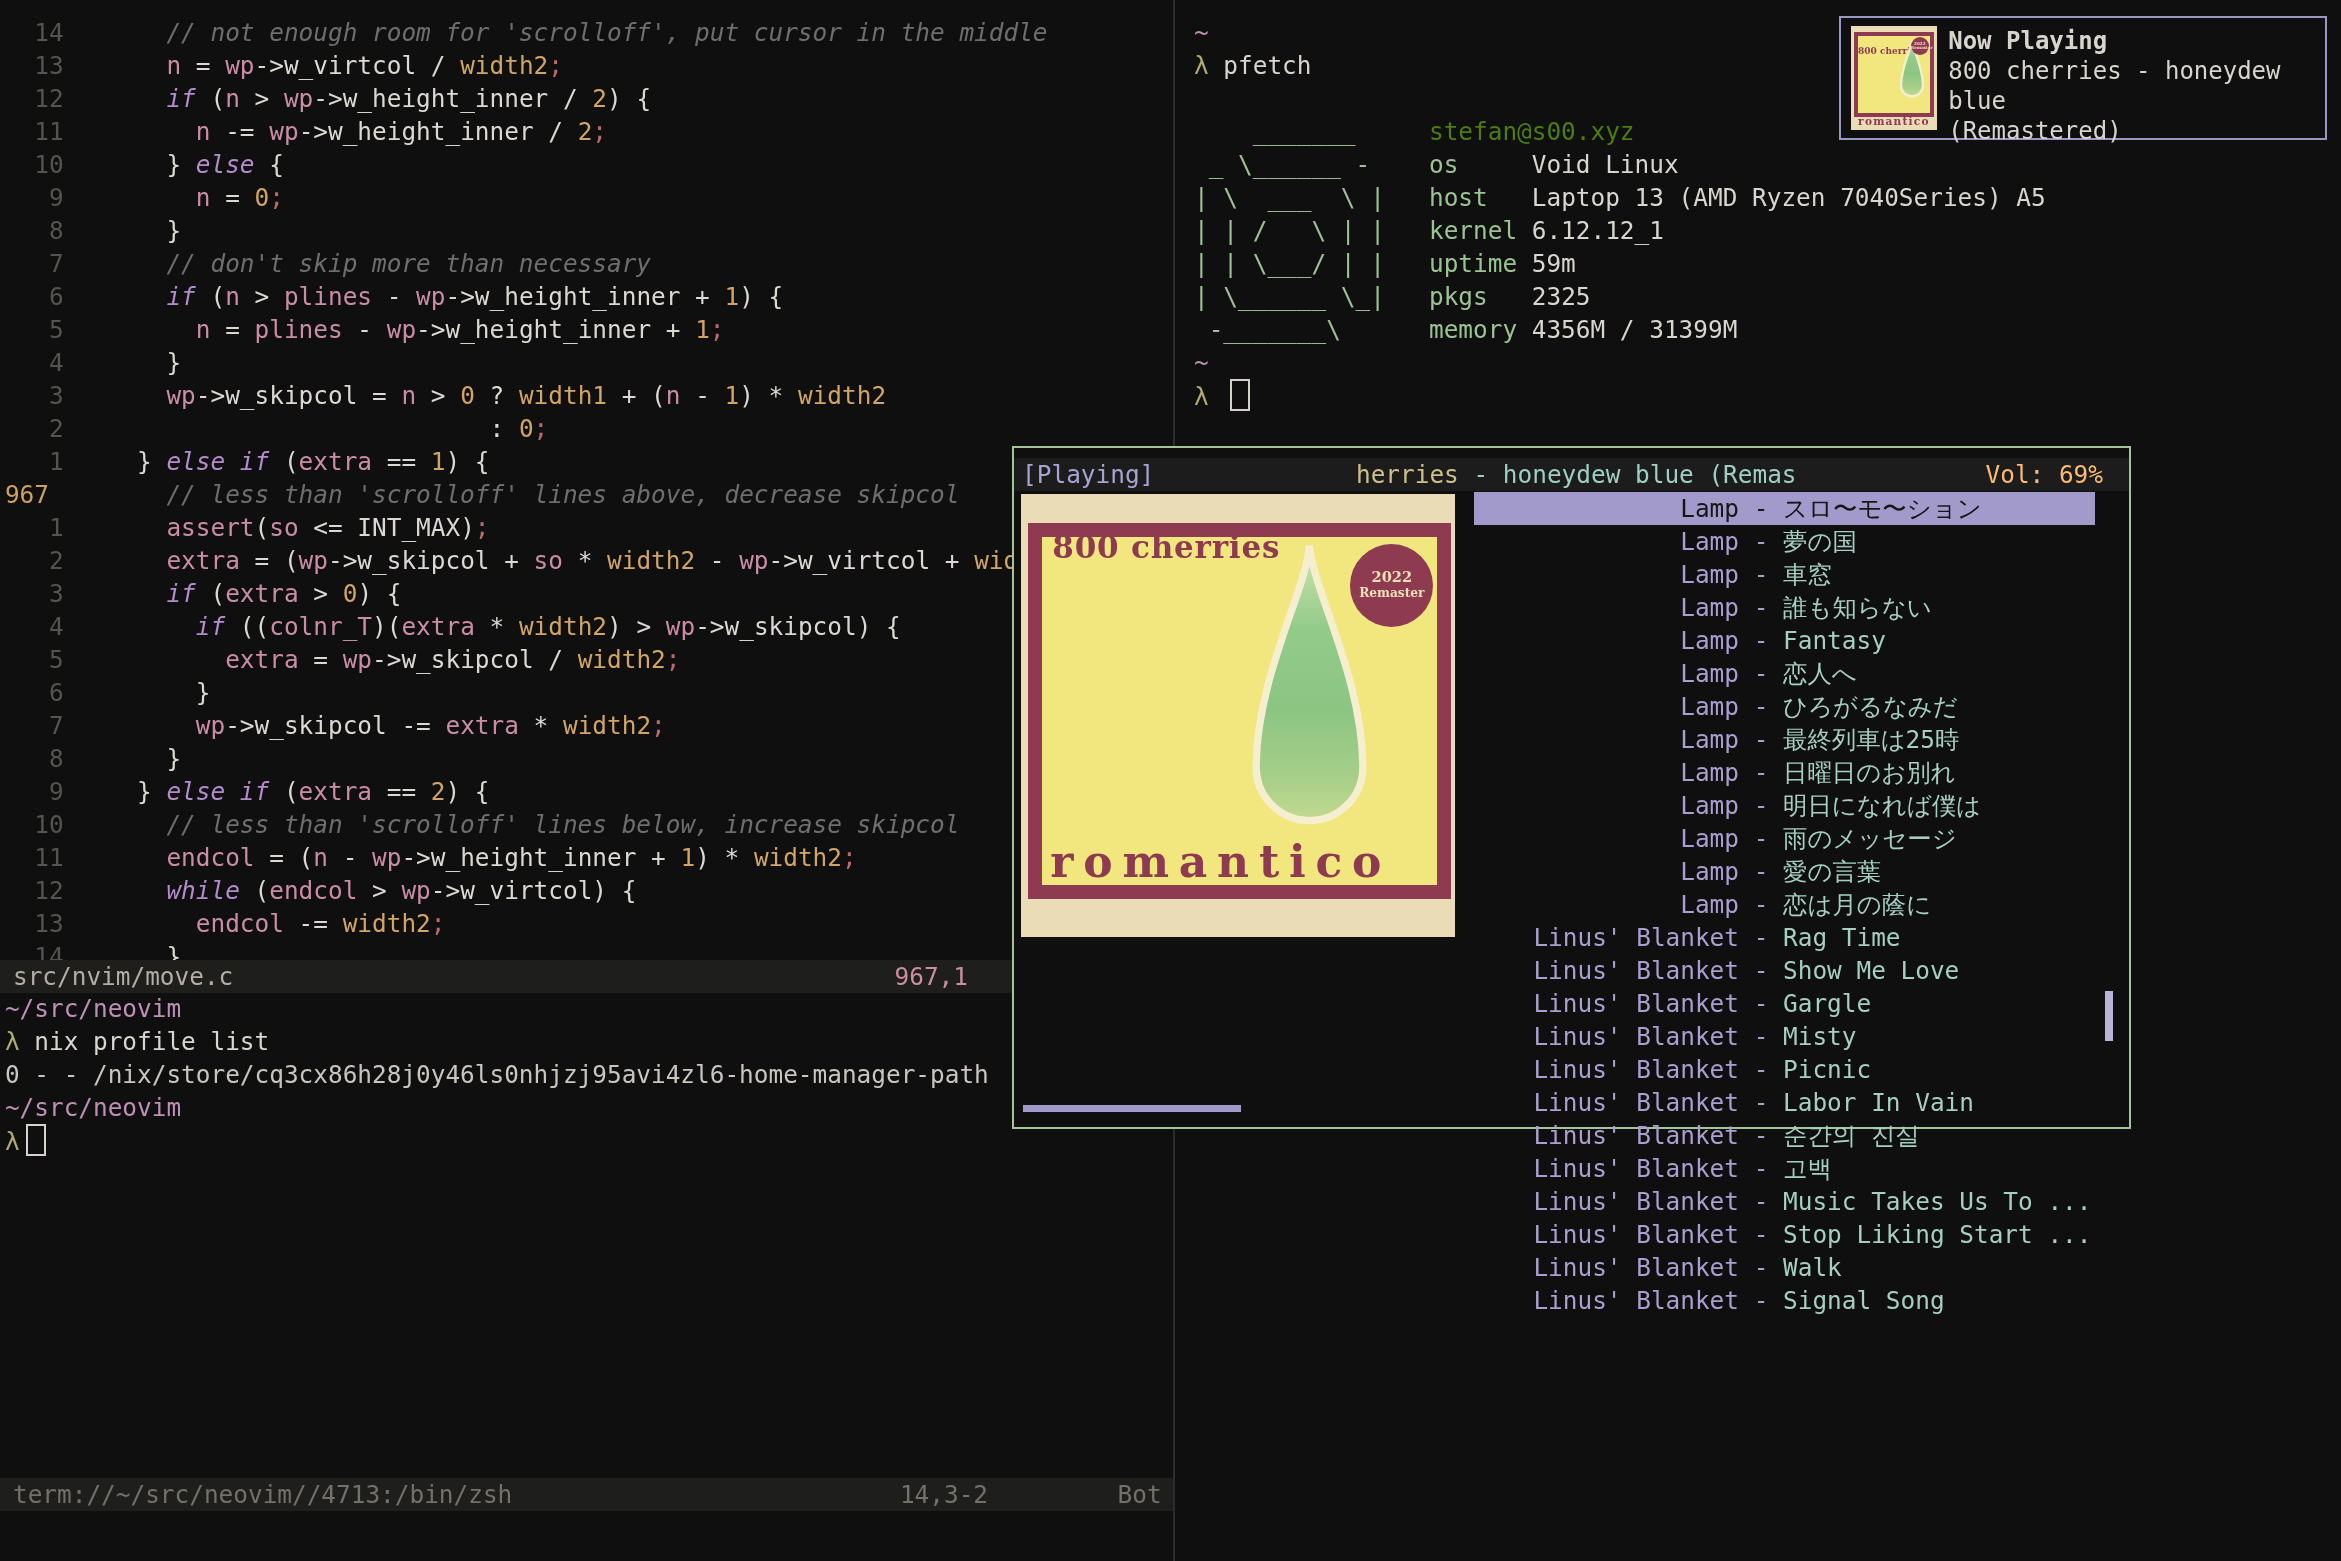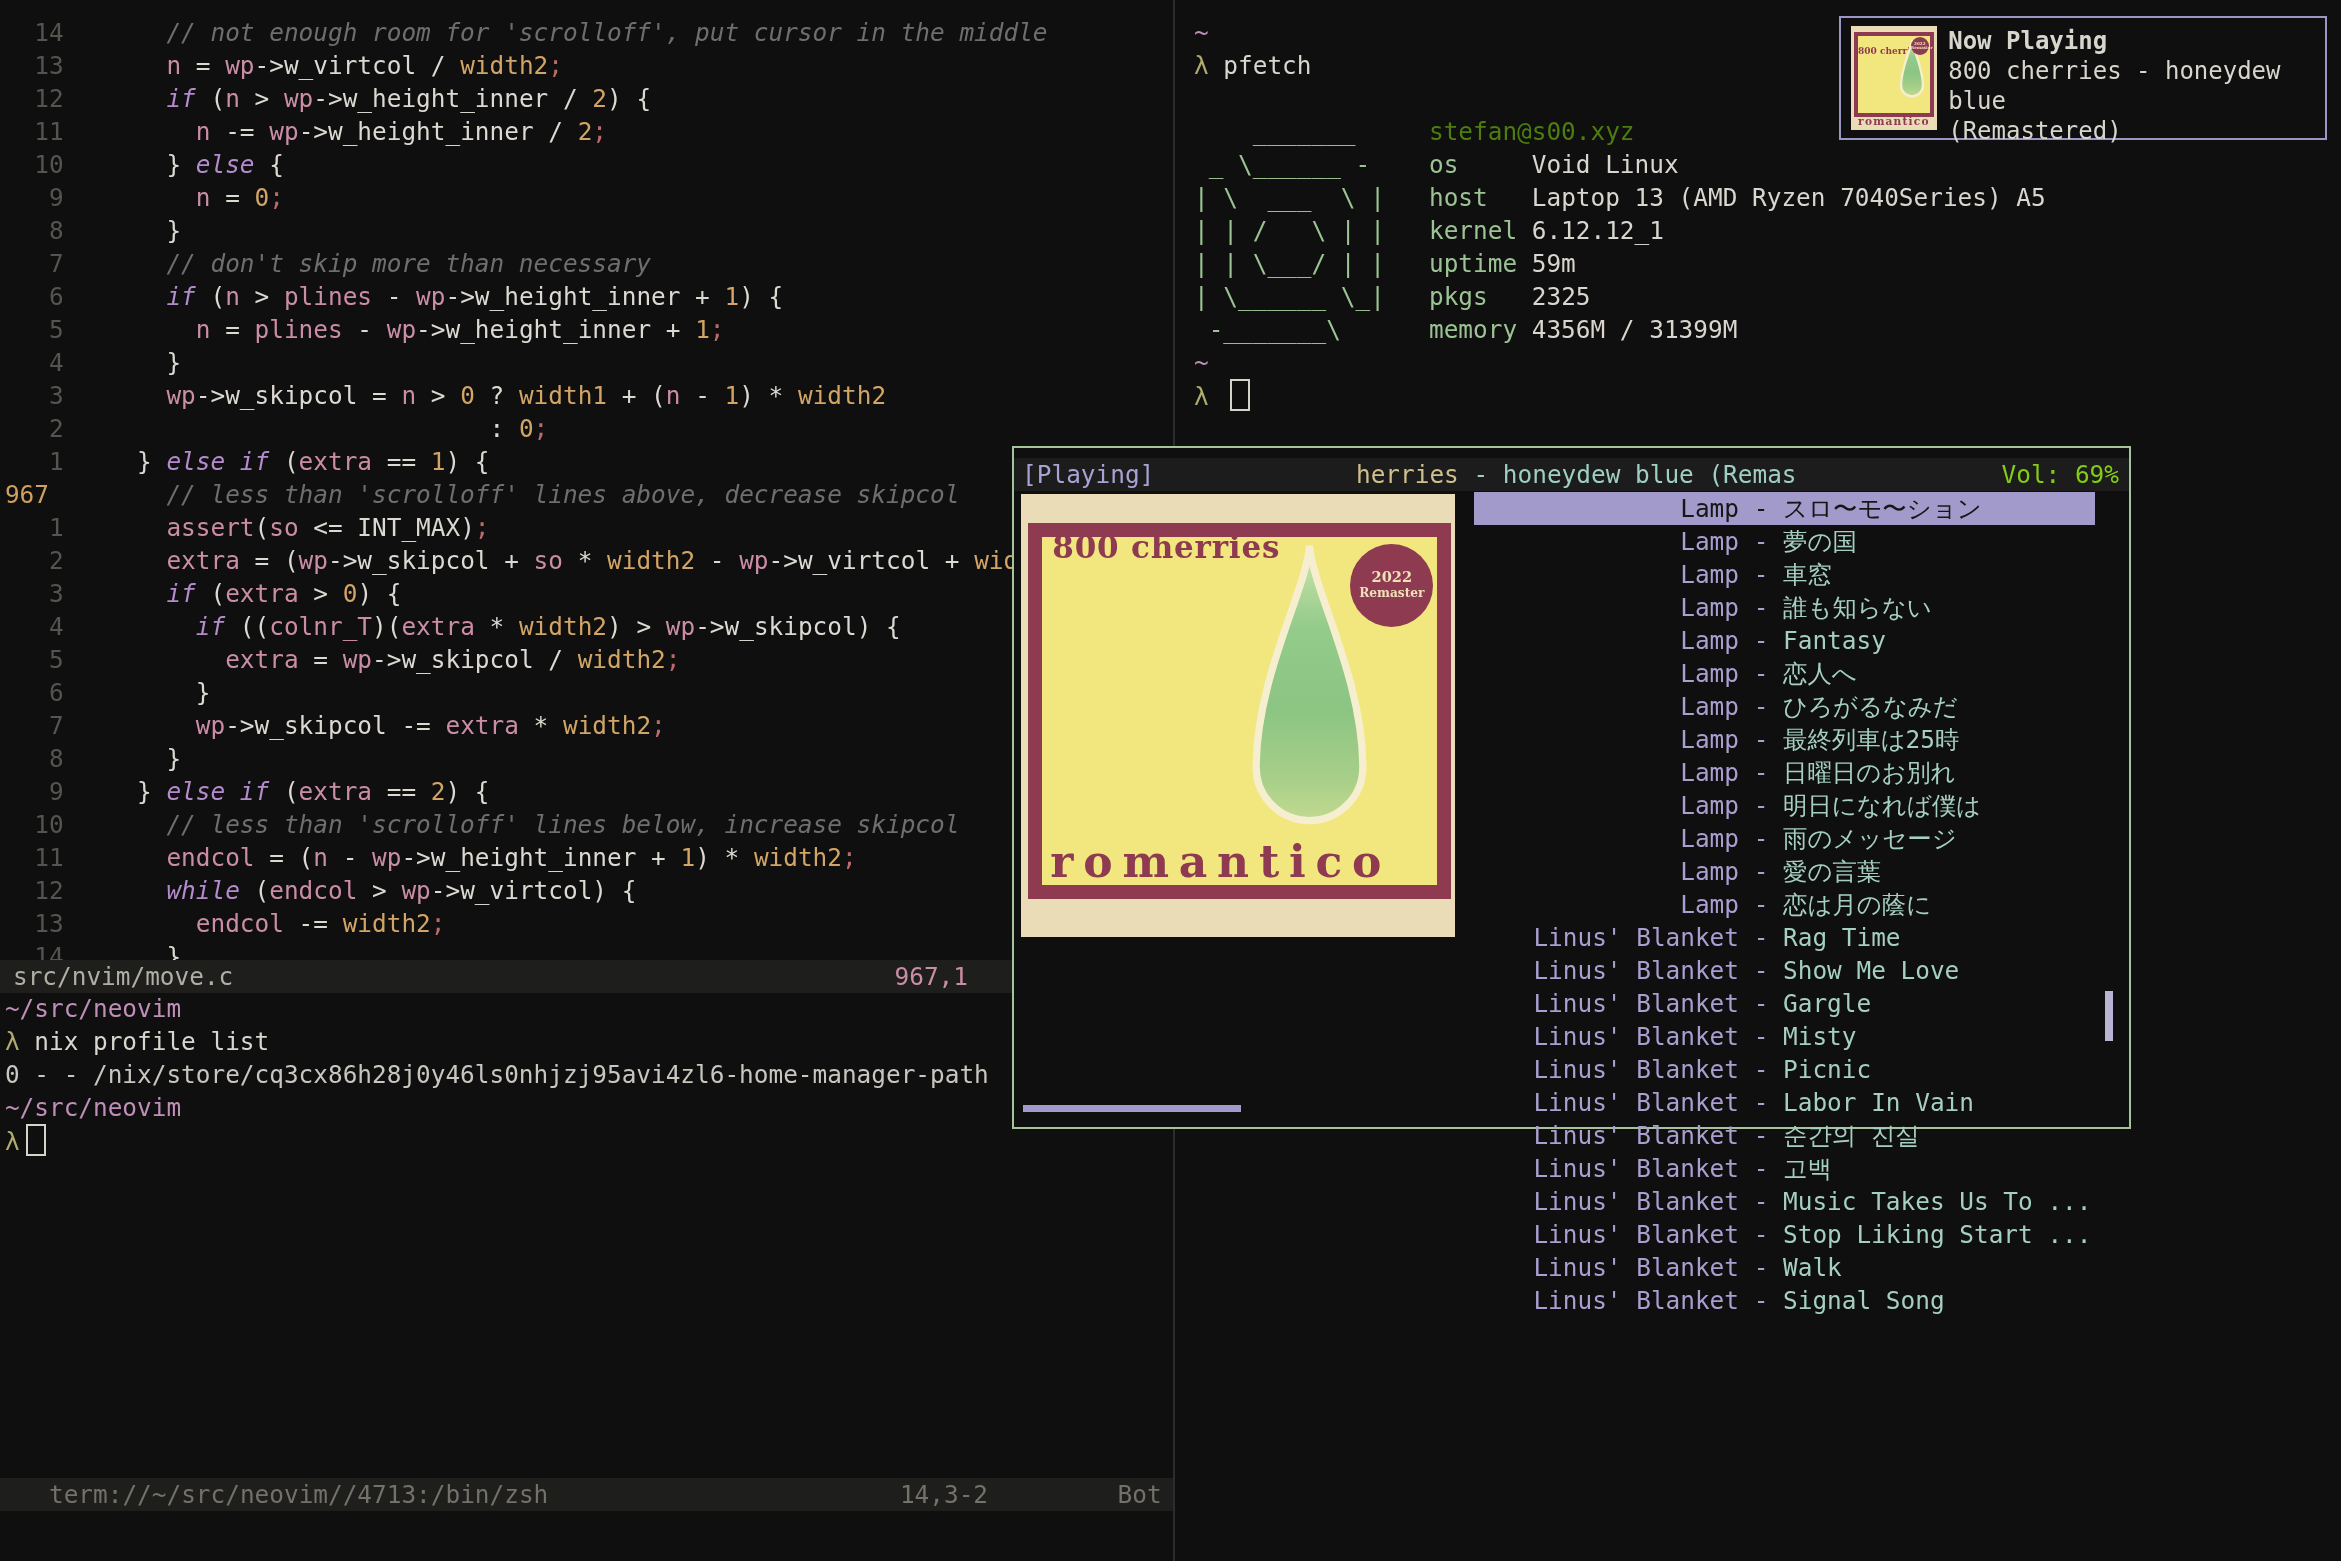--- a/index.html
+++ b/index.html
@@ -28,21 +28,21 @@
   #notification{position:absolute;box-sizing:border-box;background:#0f0f0f;border:2.4px solid #9b97c5;
                 display:flex;z-index:30;}
   #notification .ntext{padding:8.1px 0 0 11.4px;font-size:24px;line-height:30px;color:#d8d5cd;}
   #notification .ntitle{font-weight:bold;}
   
   #player{position:absolute;box-sizing:border-box;background:#0f0f0f;border:2.4px solid #a6c49c;z-index:20;}
   #player .hdrband{position:absolute;left:0;top:9.8px;width:100%;height:33px;background:#1c1c1c;}
   #player .state{position:absolute;left:8.1px;color:#a8a3d5;}
   #player .scrolltitle{position:absolute;left:342px;white-space:pre;}
   #player .tprefix{color:#cfc08c}.trest{color:#9fcfc2}
-  #player .vol{position:absolute;right:10px;color:#84cc16;}
+  #player .vol{position:absolute;right:26px;color:#fdba74;}
   #playlist{position:absolute;left:460px;top:44px;width:621px;}
   #playlist .prow{height:33px;display:flex;white-space:pre;}
   #playlist .partist{width:265px;text-align:right;color:#ab9ed0;}
   #playlist .pdash{color:#ab9ed0;}
   #playlist .ptitle{color:#a5cfc2;}
   #playlist .prow.current{background:#a29aca;}
   #playlist .prow.current .partist,#playlist .prow.current .pdash,#playlist .prow.current .ptitle{color:#161616;}
   #scrollthumb{position:absolute;left:1091px;top:543px;width:8.1px;height:50px;background:#b9b4d4;}
   #progress{position:absolute;left:9px;bottom:14.6px;width:218px;height:7.3px;background:#a29aca;}
   
@@ -76,21 +76,21 @@
     <pre id="code" style="position:absolute;left:4.9px;top:16.3px;"><div class="line"><span class="gut">  14 </span><span class="tk-cmt">      // not enough room for 'scrolloff', put cursor in the middle</span></div><div class="line"><span class="gut">  13 </span><span class="tk-rose">      n</span><span class="tk-wht"> = </span><span class="tk-rose">wp</span><span class="tk-wht">-&gt;w_virtcol / </span><span class="tk-amb">width2</span><span class="tk-red">;</span></div><div class="line"><span class="gut">  12 </span><span class="tk-kw">      if </span><span class="tk-wht">(</span><span class="tk-rose">n</span><span class="tk-wht"> &gt; </span><span class="tk-rose">wp</span><span class="tk-wht">-&gt;w_height_inner / </span><span class="tk-amb">2</span><span class="tk-wht">) {</span></div><div class="line"><span class="gut">  11 </span><span class="tk-rose">        n</span><span class="tk-wht"> -= </span><span class="tk-rose">wp</span><span class="tk-wht">-&gt;w_height_inner / </span><span class="tk-amb">2</span><span class="tk-red">;</span></div><div class="line"><span class="gut">  10 </span><span class="tk-wht">      } </span><span class="tk-kw">else</span><span class="tk-wht"> {</span></div><div class="line"><span class="gut">   9 </span><span class="tk-rose">        n</span><span class="tk-wht"> = </span><span class="tk-amb">0</span><span class="tk-red">;</span></div><div class="line"><span class="gut">   8 </span><span class="tk-wht">      }</span></div><div class="line"><span class="gut">   7 </span><span class="tk-cmt">      // don't skip more than necessary</span></div><div class="line"><span class="gut">   6 </span><span class="tk-kw">      if </span><span class="tk-wht">(</span><span class="tk-rose">n</span><span class="tk-wht"> &gt; </span><span class="tk-rose">plines</span><span class="tk-wht"> - </span><span class="tk-rose">wp</span><span class="tk-wht">-&gt;w_height_inner + </span><span class="tk-amb">1</span><span class="tk-wht">) {</span></div><div class="line"><span class="gut">   5 </span><span class="tk-rose">        n</span><span class="tk-wht"> = </span><span class="tk-rose">plines</span><span class="tk-wht"> - </span><span class="tk-rose">wp</span><span class="tk-wht">-&gt;w_height_inner + </span><span class="tk-amb">1</span><span class="tk-red">;</span></div><div class="line"><span class="gut">   4 </span><span class="tk-wht">      }</span></div><div class="line"><span class="gut">   3 </span><span class="tk-rose">      wp</span><span class="tk-wht">-&gt;w_skipcol = </span><span class="tk-rose">n</span><span class="tk-wht"> &gt; </span><span class="tk-amb">0</span><span class="tk-wht"> ? </span><span class="tk-amb">width1</span><span class="tk-wht"> + (</span><span class="tk-rose">n</span><span class="tk-wht"> - </span><span class="tk-amb">1</span><span class="tk-wht">) * </span><span class="tk-amb">width2</span></div><div class="line"><span class="gut">   2 </span><span class="tk-wht">                            : </span><span class="tk-amb">0</span><span class="tk-red">;</span></div><div class="line"><span class="gut">   1 </span><span class="tk-wht">    } </span><span class="tk-kw">else if </span><span class="tk-wht">(</span><span class="tk-rose">extra</span><span class="tk-wht"> == </span><span class="tk-amb">1</span><span class="tk-wht">) {</span></div><div class="line"><span class="gut cur">967  </span><span class="tk-cmt">      // less than 'scrolloff' lines above, decrease skipcol</span></div><div class="line"><span class="gut">   1 </span><span class="tk-rose">      assert</span><span class="tk-wht">(</span><span class="tk-rose">so</span><span class="tk-wht"> &lt;= INT_MAX)</span><span class="tk-red">;</span></div><div class="line"><span class="gut">   2 </span><span class="tk-rose">      extra</span><span class="tk-wht"> = (</span><span class="tk-rose">wp</span><span class="tk-wht">-&gt;w_skipcol + </span><span class="tk-rose">so</span><span class="tk-wht"> * </span><span class="tk-amb">width2</span><span class="tk-wht"> - </span><span class="tk-rose">wp</span><span class="tk-wht">-&gt;w_virtcol + </span><span class="tk-amb">width2</span><span class="tk-wht"> - </span><span class="tk-amb">1</span><span class="tk-wht">)</span></div><div class="line"><span class="gut">   3 </span><span class="tk-kw">      if </span><span class="tk-wht">(</span><span class="tk-rose">extra</span><span class="tk-wht"> &gt; </span><span class="tk-amb">0</span><span class="tk-wht">) {</span></div><div class="line"><span class="gut">   4 </span><span class="tk-kw">        if </span><span class="tk-wht">((</span><span class="tk-rose">colnr_T</span><span class="tk-wht">)(</span><span class="tk-rose">extra</span><span class="tk-wht"> * </span><span class="tk-amb">width2</span><span class="tk-wht">) &gt; </span><span class="tk-rose">wp</span><span class="tk-wht">-&gt;w_skipcol) {</span></div><div class="line"><span class="gut">   5 </span><span class="tk-rose">          extra</span><span class="tk-wht"> = </span><span class="tk-rose">wp</span><span class="tk-wht">-&gt;w_skipcol / </span><span class="tk-amb">width2</span><span class="tk-red">;</span></div><div class="line"><span class="gut">   6 </span><span class="tk-wht">        }</span></div><div class="line"><span class="gut">   7 </span><span class="tk-rose">        wp</span><span class="tk-wht">-&gt;w_skipcol -= </span><span class="tk-rose">extra</span><span class="tk-wht"> * </span><span class="tk-amb">width2</span><span class="tk-red">;</span></div><div class="line"><span class="gut">   8 </span><span class="tk-wht">      }</span></div><div class="line"><span class="gut">   9 </span><span class="tk-wht">    } </span><span class="tk-kw">else if </span><span class="tk-wht">(</span><span class="tk-rose">extra</span><span class="tk-wht"> == </span><span class="tk-amb">2</span><span class="tk-wht">) {</span></div><div class="line"><span class="gut">  10 </span><span class="tk-cmt">      // less than 'scrolloff' lines below, increase skipcol</span></div><div class="line"><span class="gut">  11 </span><span class="tk-rose">      endcol</span><span class="tk-wht"> = (</span><span class="tk-rose">n</span><span class="tk-wht"> - </span><span class="tk-rose">wp</span><span class="tk-wht">-&gt;w_height_inner + </span><span class="tk-amb">1</span><span class="tk-wht">) * </span><span class="tk-amb">width2</span><span class="tk-red">;</span></div><div class="line"><span class="gut">  12 </span><span class="tk-kw">      while </span><span class="tk-wht">(</span><span class="tk-rose">endcol</span><span class="tk-wht"> &gt; </span><span class="tk-rose">wp</span><span class="tk-wht">-&gt;w_virtcol) {</span></div><div class="line"><span class="gut">  13 </span><span class="tk-rose">        endcol</span><span class="tk-wht"> -= </span><span class="tk-amb">width2</span><span class="tk-red">;</span></div><div class="line"><span class="gut">  14 </span><span class="tk-wht">      }</span></div></pre>
 
     <div class="statusbar" style="top:960px;">
       <span class="file" style="color:#b2aea6;">src/nvim/move.c</span>
       <span class="ruler" style="right:205px;color:#cb8da6;">967,1</span>
     </div>
 
     <pre id="terminal" style="position:absolute;left:4.9px;top:992px;"><div class="line"><span class="tk-pink">~/src/neovim</span></div><div class="line"><span class="tk-olive">λ</span><span class="tk-fg"> nix profile list</span></div><div class="line"><span class="tk-fg2">0 - - /nix/store/cq3cx86h28j0y46ls0nhjzj95avi4zl6-home-manager-path</span></div><div class="line"><span class="tk-pink">~/src/neovim</span></div><div class="line"><span class="tk-olive">λ</span><span class="tk-cursor"></span></div></pre>
 
     <div class="statusbar" style="top:1478px;">
-      <span class="file" style="color:#74716b;margin-left:36px;">term://~/src/neovim//4713:/bin/zsh</span>
+      <span class="file" style="color:#74716b;">term://~/src/neovim//4713:/bin/zsh</span>
       <span class="ruler" style="right:185px;color:#74716b;">14,3-2</span>
       <span class="ruler" style="right:11.4px;color:#74716b;">Bot</span>
     </div>
   </div>
 
   <div id="vsep" style="left:1173px;"></div>
 
   <div class="pane" id="right-pane" style="left:1176px;top:0;width:1166px;height:1561px;">
     <pre style="position:absolute;left:18px;top:16.3px;"><div class="line"><span class="tk-pink">~</span></div><div class="line"><span class="tk-olive">λ</span><span class="tk-fg"> pfetch</span></div><div class="line"></div><div class="line"><span class="tk-grn">    _______     </span><span class="tk-khaki">stefan@s00.xyz</span></div><div class="line"><span class="tk-grn"> _ \______ -    </span><span class="tk-grn">os</span><span class="tk-fg">     Void Linux</span></div><div class="line"><span class="tk-grn">| \  ___  \ |   </span><span class="tk-grn">host</span><span class="tk-fg">   Laptop 13 (AMD Ryzen 7040Series) A5</span></div><div class="line"><span class="tk-grn">| | /   \ | |   </span><span class="tk-grn">kernel</span><span class="tk-fg"> 6.12.12_1</span></div><div class="line"><span class="tk-grn">| | \___/ | |   </span><span class="tk-grn">uptime</span><span class="tk-fg"> 59m</span></div><div class="line"><span class="tk-grn">| \______ \_|   </span><span class="tk-grn">pkgs</span><span class="tk-fg">   2325</span></div><div class="line"><span class="tk-grn"> -_______\      </span><span class="tk-grn">memory</span><span class="tk-fg"> 4356M / 31399M</span></div><div class="line"><span class="tk-pink">~</span></div><div class="line"><span class="tk-olive">λ</span><span class="tk-fg"> </span><span class="tk-cursor"></span></div></pre>
   </div>

